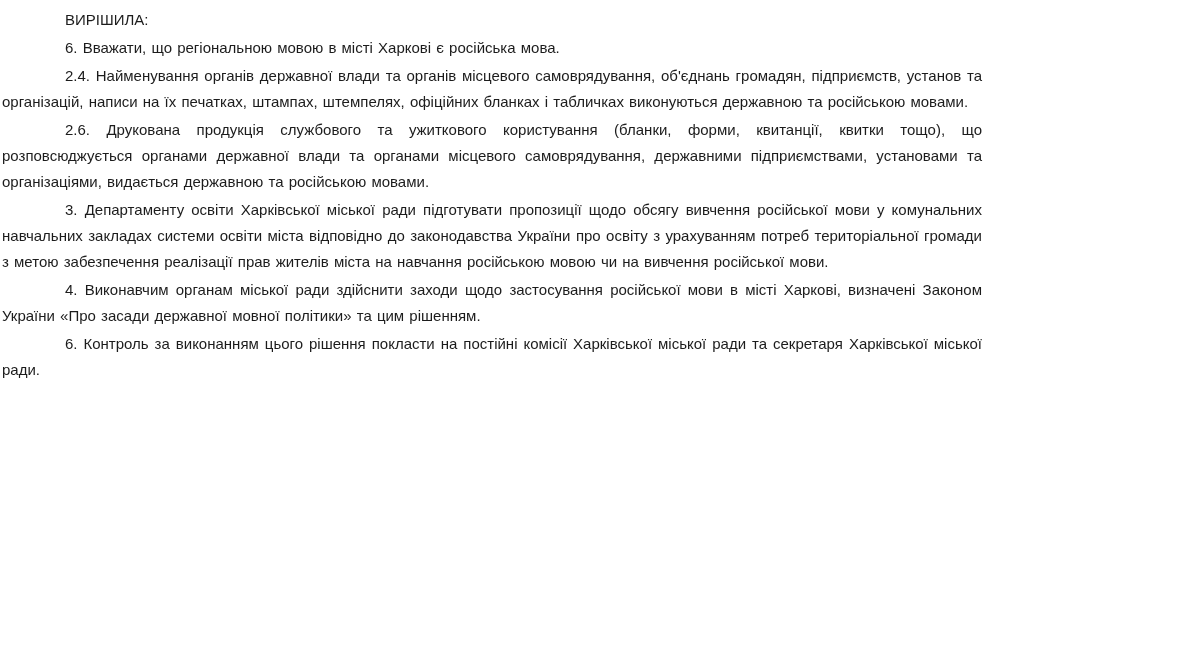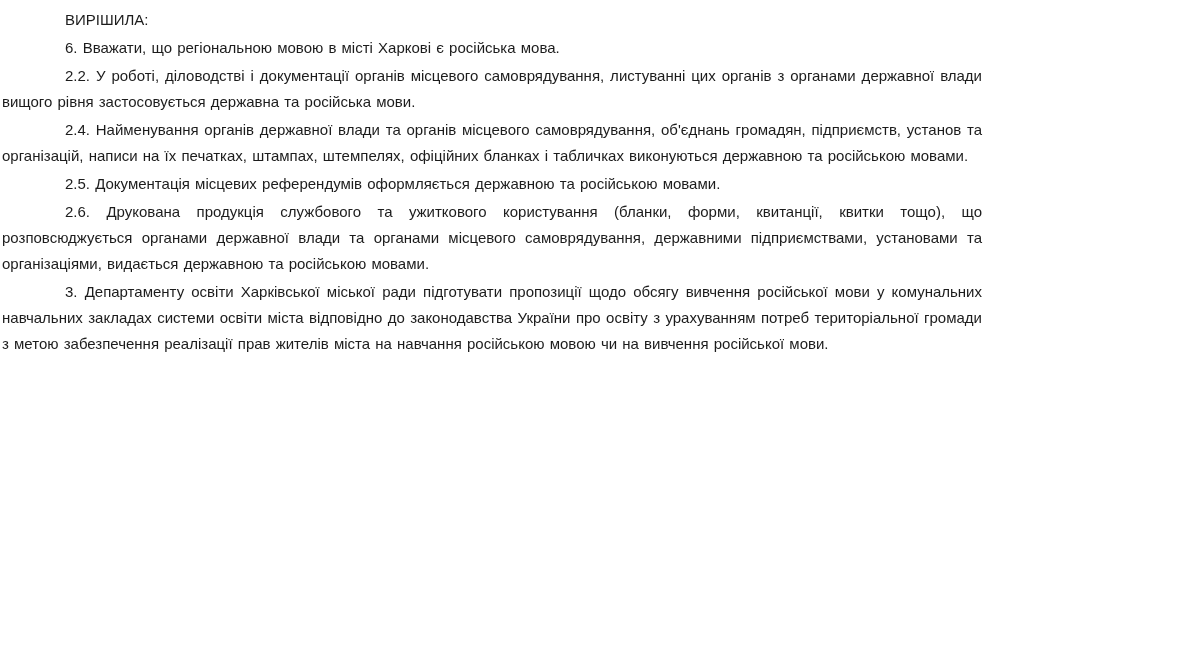--- a/index.html
+++ b/index.html
@@ -30,19 +30,19 @@
     text-align: left;
   }
 </style>
 </head>
 <body>
 
 <div class="page">
   <p class="heading">ВИРІШИЛА:</p>
   <div id="clauses">
       <p>6. Вважати, що регіональною мовою в місті Харкові є російська мова.</p>
-      <p>2.2. У роботі, діловодстві і документації органів місцевого самоврядування, листуванні цих органів з органами державної влади вищого рівня застосовується державна та російська мови.</p>
       <p>2.4. Найменування органів державної влади та органів місцевого самоврядування, об'єднань громадян, підприємств, установ та організацій, написи на їх печатках, штампах, штемпелях, офіційних бланках і табличках виконуються державною та російською мовами.</p>
-      <p>2.5. Документація місцевих референдумів оформляється державною та російською мовами.</p>
       <p>2.6. Друкована продукція службового та ужиткового користування (бланки, форми, квитанції, квитки тощо), що розповсюджується органами державної влади та органами місцевого самоврядування, державними підприємствами, установами та організаціями, видається державною та російською мовами.</p>
       <p>3. Департаменту освіти Харківської міської ради підготувати пропозиції щодо обсягу вивчення російської мови у комунальних навчальних закладах системи освіти міста відповідно до законодавства України про освіту з урахуванням потреб територіальної громади з метою забезпечення реалізації прав жителів міста на навчання російською мовою чи на вивчення російської мови.</p>
+      <p>4. Виконавчим органам міської ради здійснити заходи щодо застосування російської мови в місті Харкові, визначені Законом України «Про засади державної мовної політики» та цим рішенням.</p>
+      <p>6. Контроль за виконанням цього рішення покласти на постійні комісії Харківської міської ради та секретаря Харківської міської ради.</p>
     </div>
 </div>
 
 </body></html>

